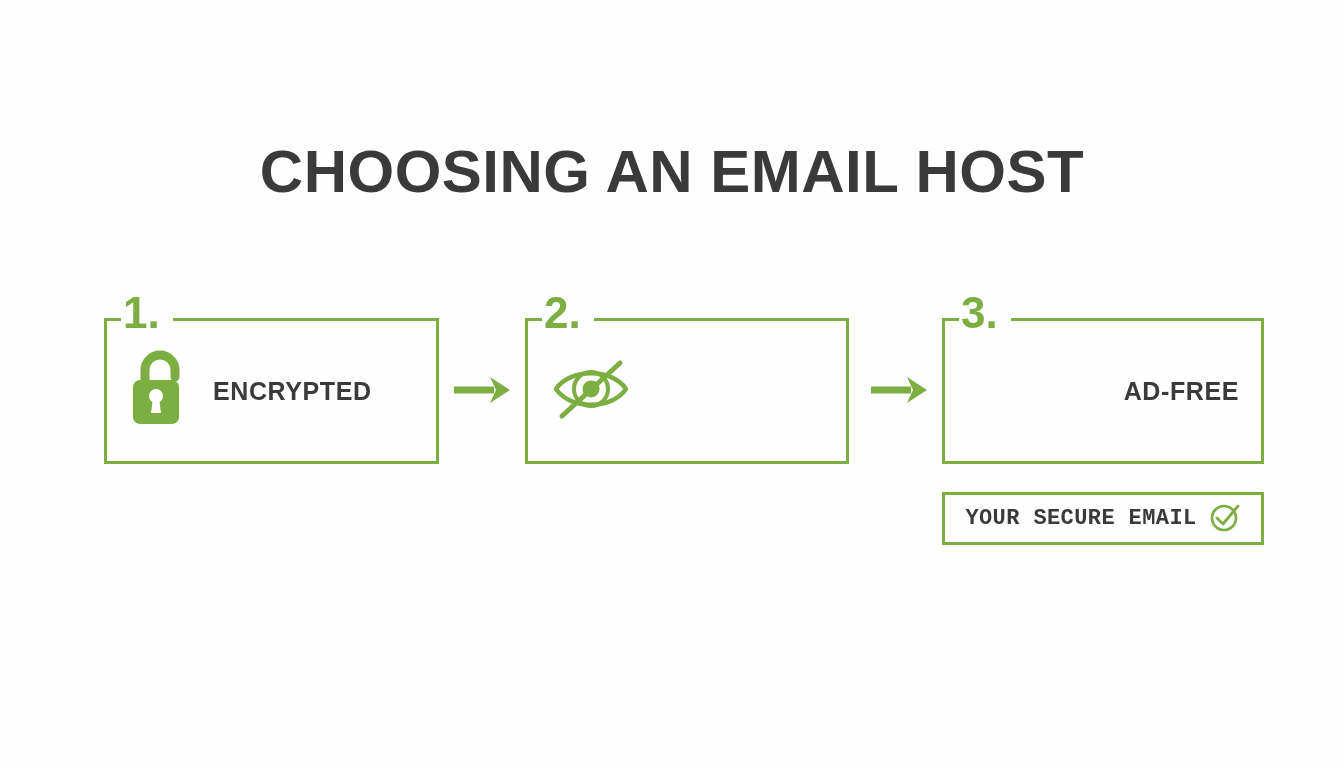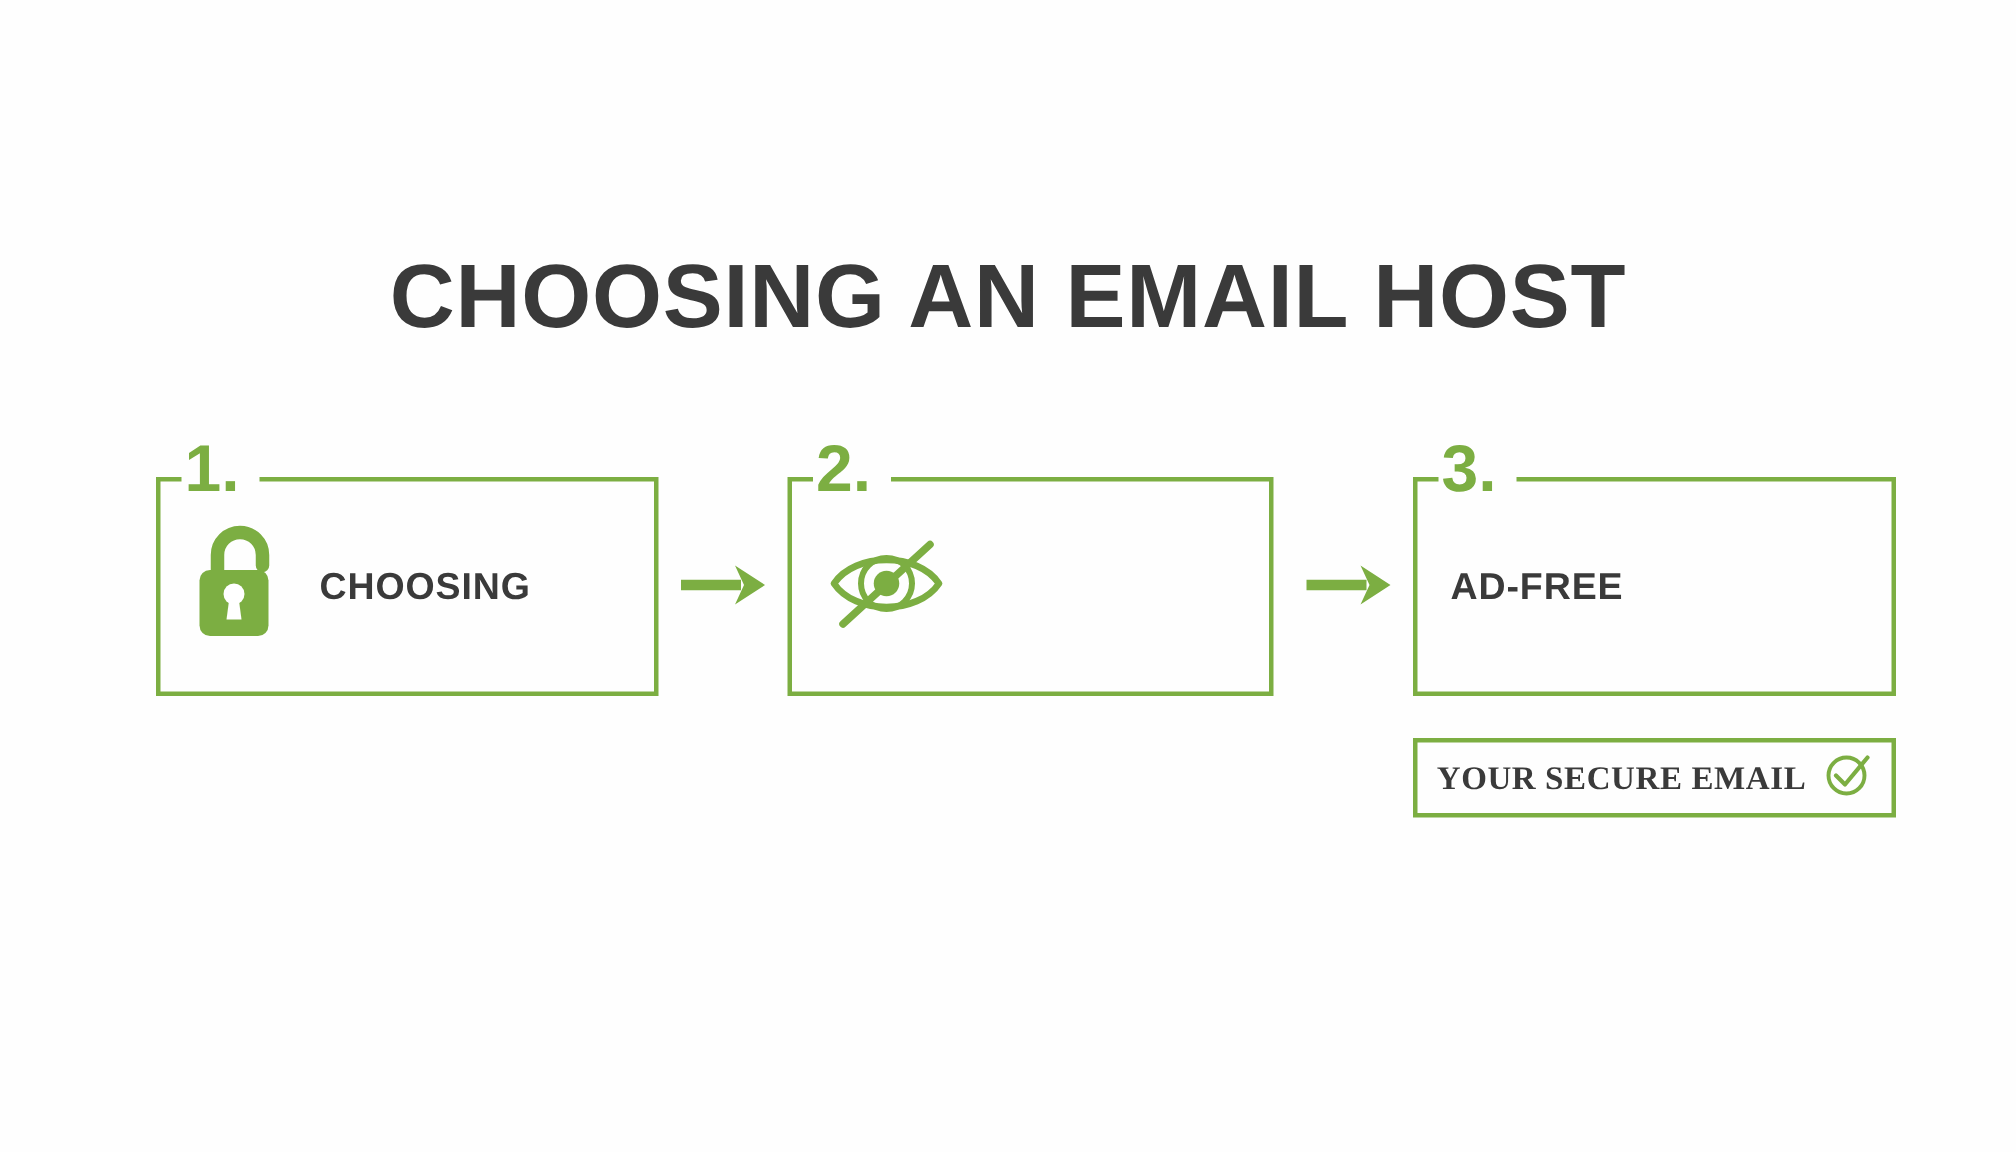--- a/index.html
+++ b/index.html
@@ -20,21 +20,21 @@
     position: relative;
     width: 1344px;
     height: 768px;
     background: #fefefe;
   }
 
   
   .page-title {
     position: absolute;
     left: 0;
-    top: 163px;
+    top: 137px;
     width: 1344px;
     text-align: center;
     font-size: 60px;
     font-weight: bold;
     letter-spacing: 0.5px;
     color: #3a3a3a;
     font-family: "Liberation Sans", sans-serif;
     white-space: nowrap;
   }
 
@@ -84,21 +84,21 @@
   .step-inner {
     position: absolute;
     left: 0; top: 0; right: 0; bottom: 0;
     display: flex;
     align-items: center;
     gap: 22px;
     padding: 0 22px;
     box-sizing: border-box;
   }
   .step-inner.icon-left  { justify-content: flex-start; }
-  .step-inner.icon-right { justify-content: space-between; }
+  .step-inner.icon-right { justify-content: flex-end; }
 
   .step-label {
     font-size: 25px;
     font-weight: bold;
     color: #3a3a3a;
     letter-spacing: 0.6px;
     white-space: nowrap;
     font-family: "Liberation Sans", sans-serif;
   }
 
@@ -131,21 +131,21 @@
     justify-content: center;
     gap: 12px;
     background: transparent;
   }
   .result-label {
     font-size: 22px;
     font-weight: bold;
     color: #3a3a3a;
     letter-spacing: 0.4px;
     white-space: nowrap;
-    font-family: Liberation Serif, serif;
+    font-family: Liberation Mono, monospace;
   }
 </style>
 </head>
 <body>
 
 <div id="canvas">
 
   <div class="page-title">CHOOSING AN EMAIL HOST</div>
 
   <div class="steps-row">
@@ -158,21 +158,21 @@
           <svg width="62" height="78" viewBox="0 0 62 78" xmlns="http://www.w3.org/2000/svg">
 
             <path d="M16 30 L16 20 A15 15 0 0 1 46 20 L46 27" fill="none" stroke="#7cae42" stroke-width="9" stroke-linecap="round"></path>
 
             <rect x="4" y="30" width="46" height="44" rx="7" ry="7" fill="#7cae42"></rect>
 
             <circle cx="27" cy="46" r="7" fill="#ffffff"></circle>
             <path d="M24 48 L30 48 L32 63 L22 63 Z" fill="#ffffff"></path>
           </svg>
         </span>
-        <span class="step-label">CHOOSING</span>
+        <span class="step-label">ENCRYPTED</span>
       </div>
     </div>
 
     <div class="flow-arrow arrow-1">
       <svg width="62" height="40" viewBox="0 0 62 40" xmlns="http://www.w3.org/2000/svg">
         <line x1="2" y1="20" x2="42" y2="20" stroke="#7cae42" stroke-width="7"></line>
         <path d="M38 7 L58 20 L38 33 L44 20 Z" fill="#7cae42"></path>
       </svg>
     </div>
 

